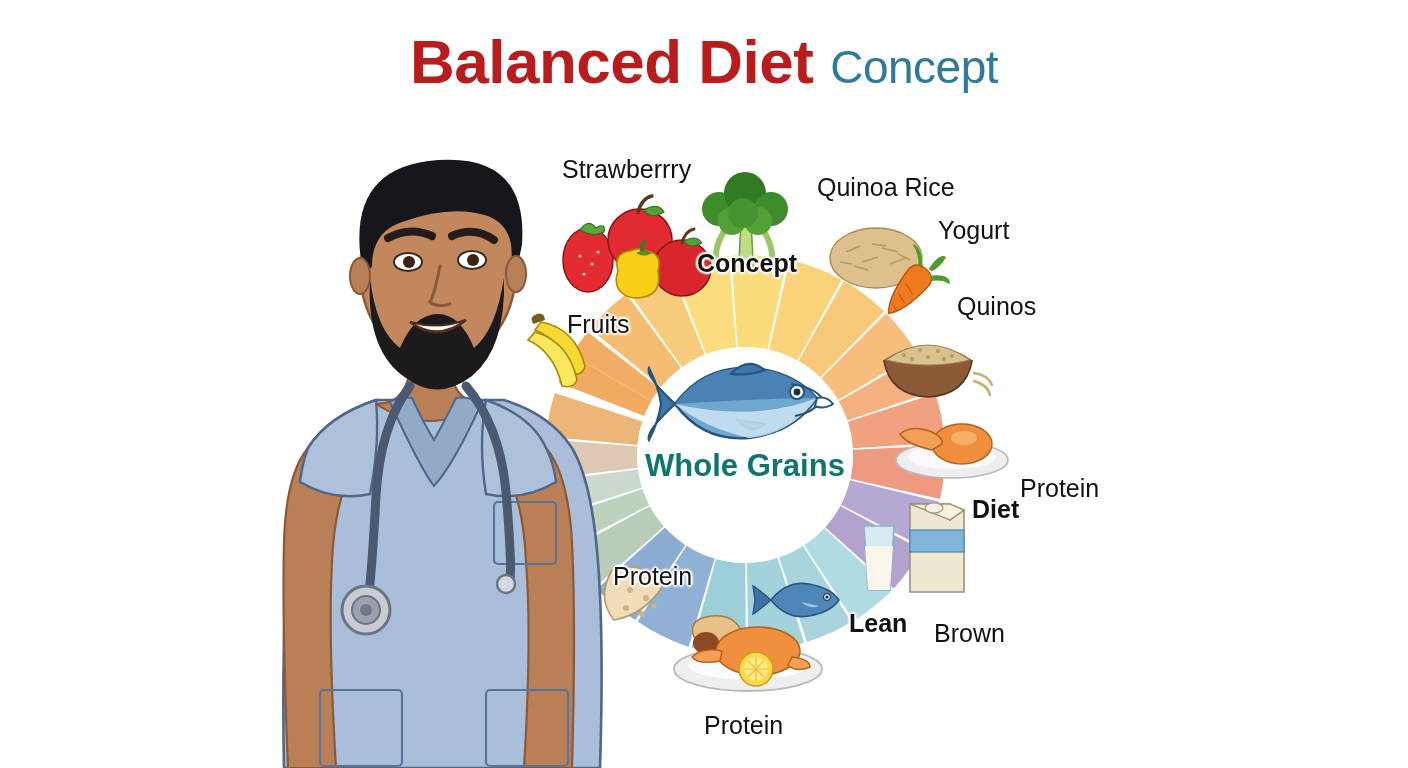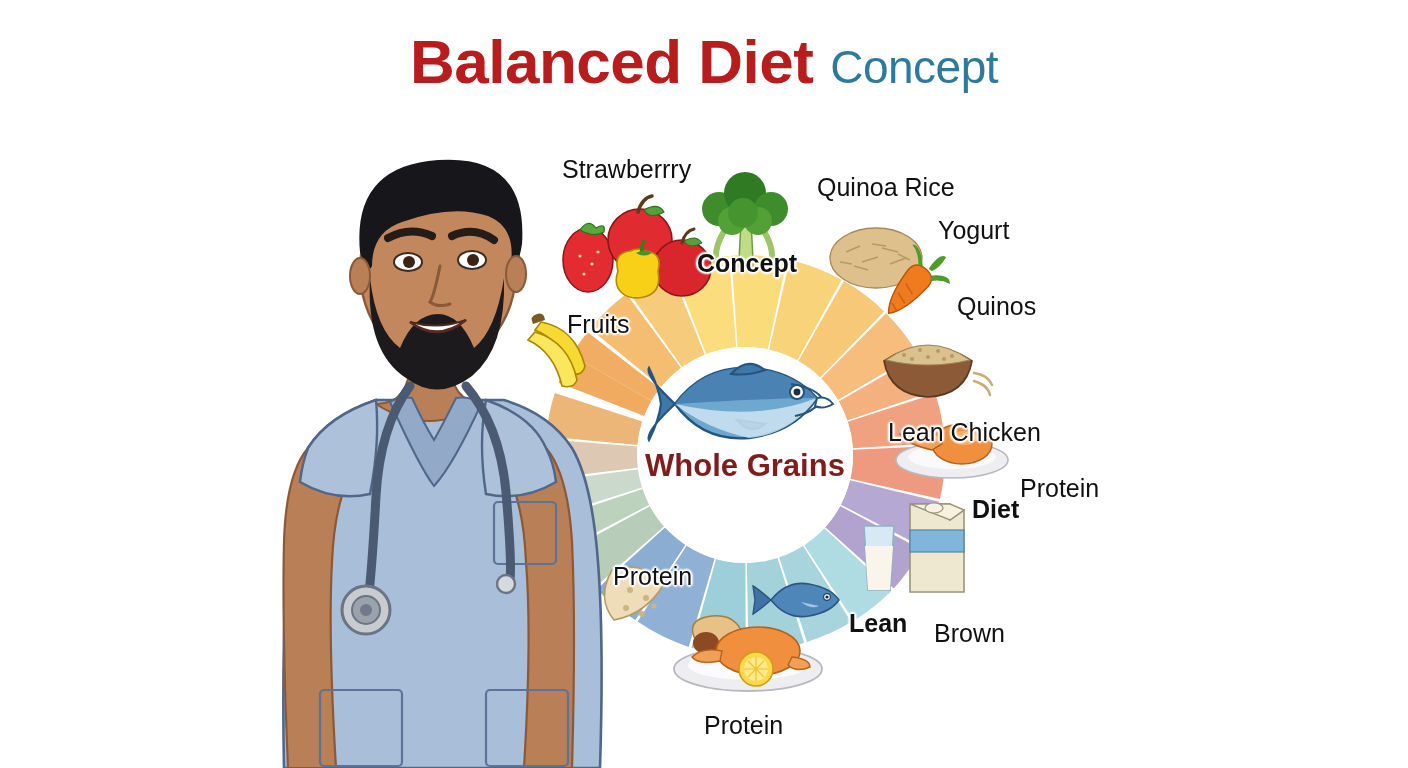--- a/index.html
+++ b/index.html
@@ -79,21 +79,21 @@
 
   
   #center-label {
     position: absolute;
     left: 600px;
     top: 448px;
     width: 290px;
     text-align: center;
     font-size: 31px;
     font-weight: bold;
-    color: #7f1d1d;
+    color: #0f766e;
     white-space: nowrap;
   }
   #center-fish {
     position: absolute;
     left: 645px;
     top: 358px;
     width: 200px;
     height: 92px;
   }
   #center-fish svg { display:block; width:200px; height:92px; }
@@ -305,21 +305,20 @@
     </svg>
   </div>
 
   <div id="center-label">Whole Grains</div>
 
   <div class="wlabel" style="left:562px;top:155px">Strawberrry</div>
   <div class="wlabel bold" style="left:697px;top:249px">Concept</div>
   <div class="wlabel" style="left:817px;top:173px">Quinoa Rice</div>
   <div class="wlabel" style="left:938px;top:216px">Yogurt</div>
   <div class="wlabel" style="left:957px;top:292px">Quinos</div>
-  <div class="wlabel" style="left:888px;top:418px">Lean Chicken</div>
   <div class="wlabel" style="left:1020px;top:474px">Protein</div>
   <div class="wlabel bold" style="left:972px;top:495px">Diet</div>
   <div class="wlabel" style="left:934px;top:619px">Brown</div>
   <div class="wlabel bold" style="left:849px;top:609px">Lean</div>
   <div class="wlabel" style="left:704px;top:711px">Protein</div>
   <div class="wlabel" style="left:613px;top:562px">Protein</div>
   <div class="wlabel" style="left:567px;top:310px">Fruits</div>
 
   <div id="doctor">
     <svg viewBox="0 0 400 658">

